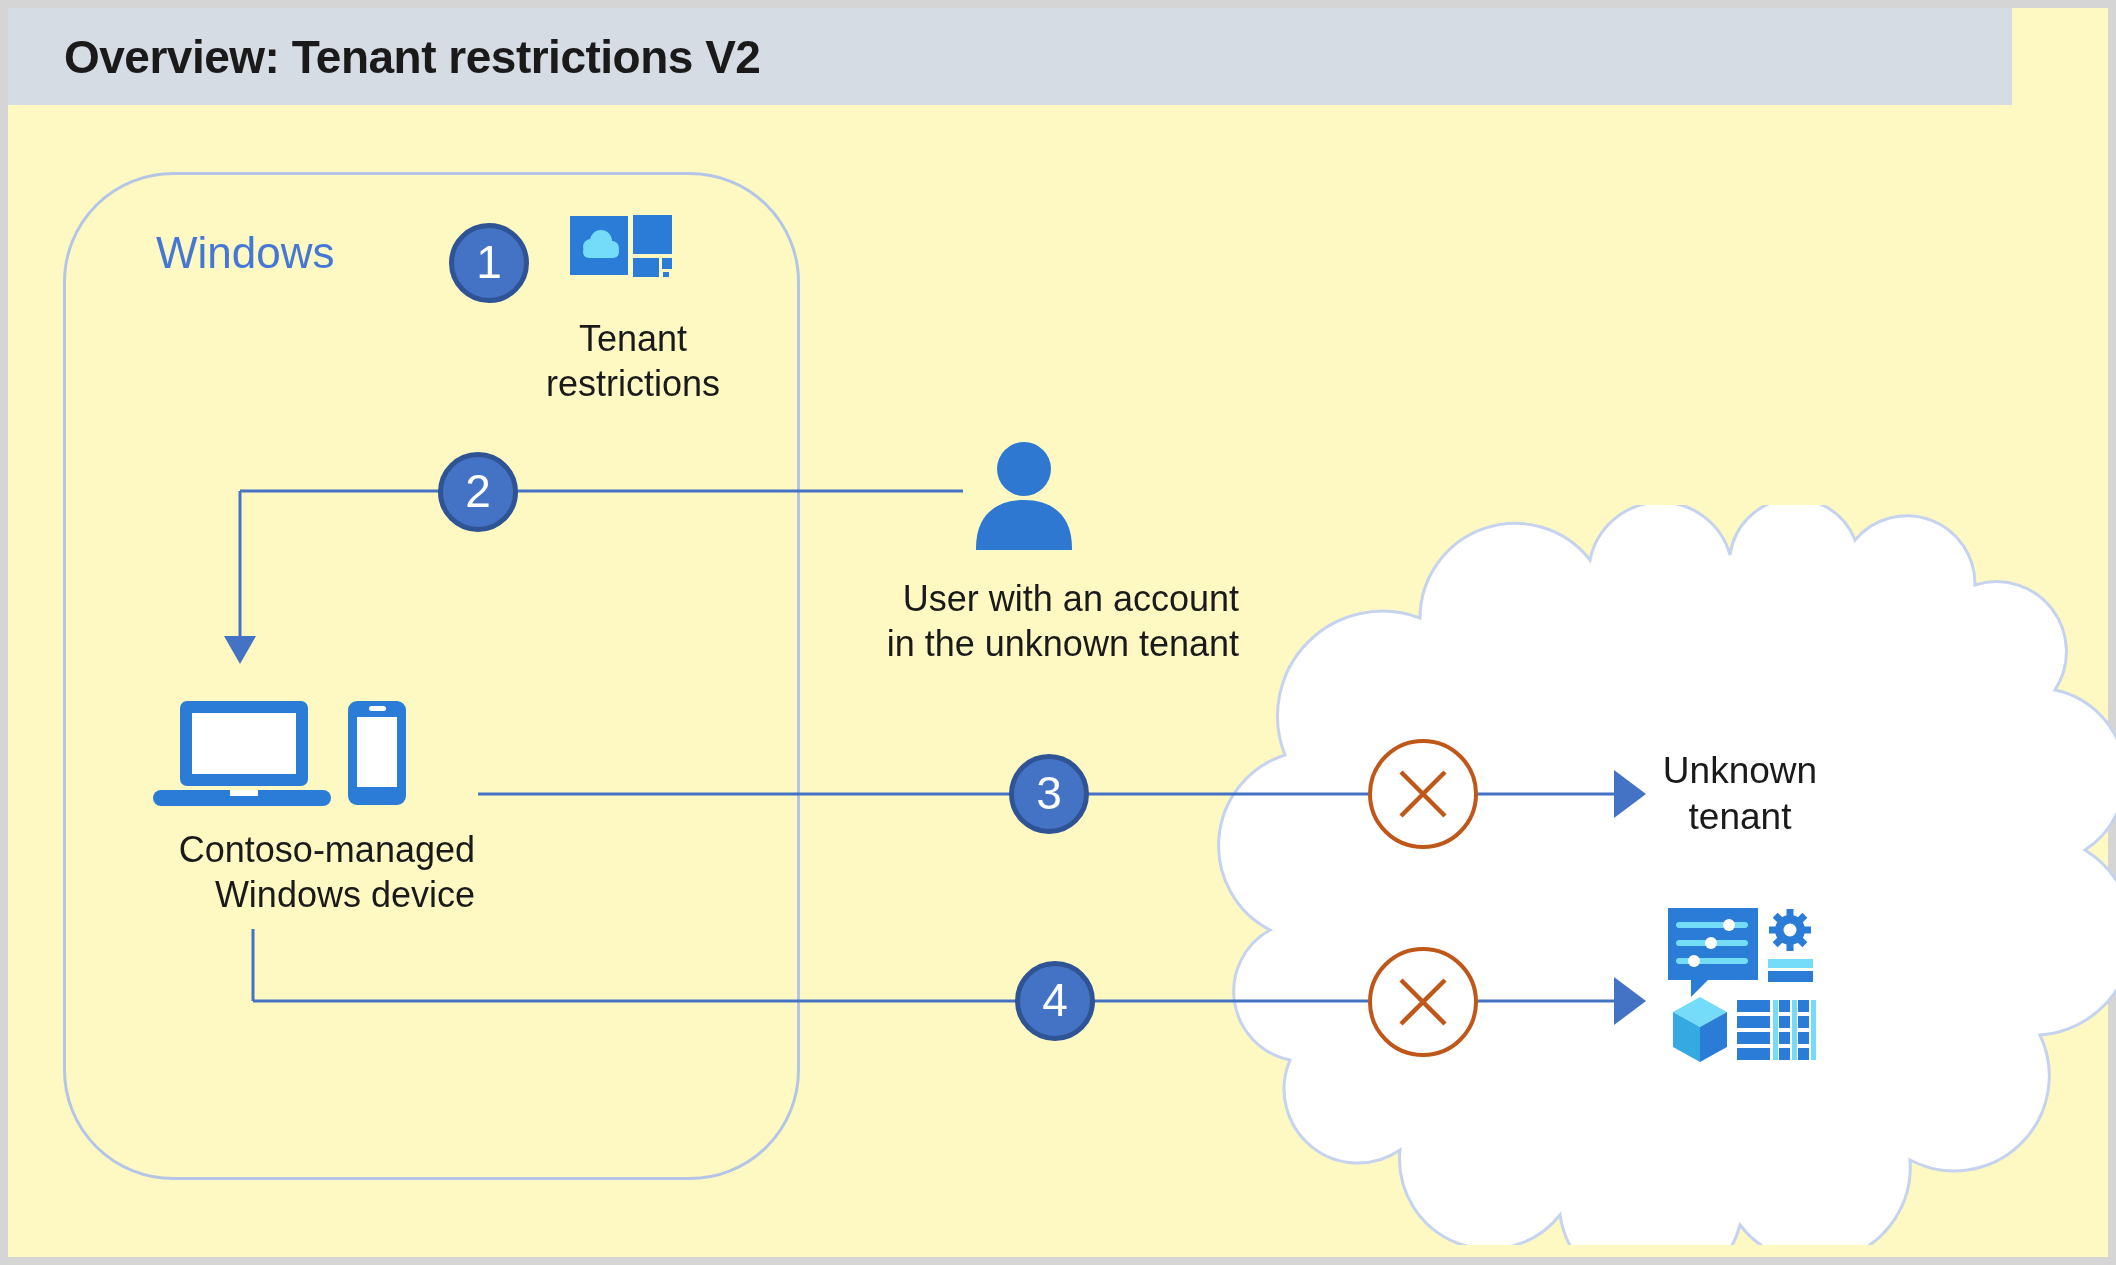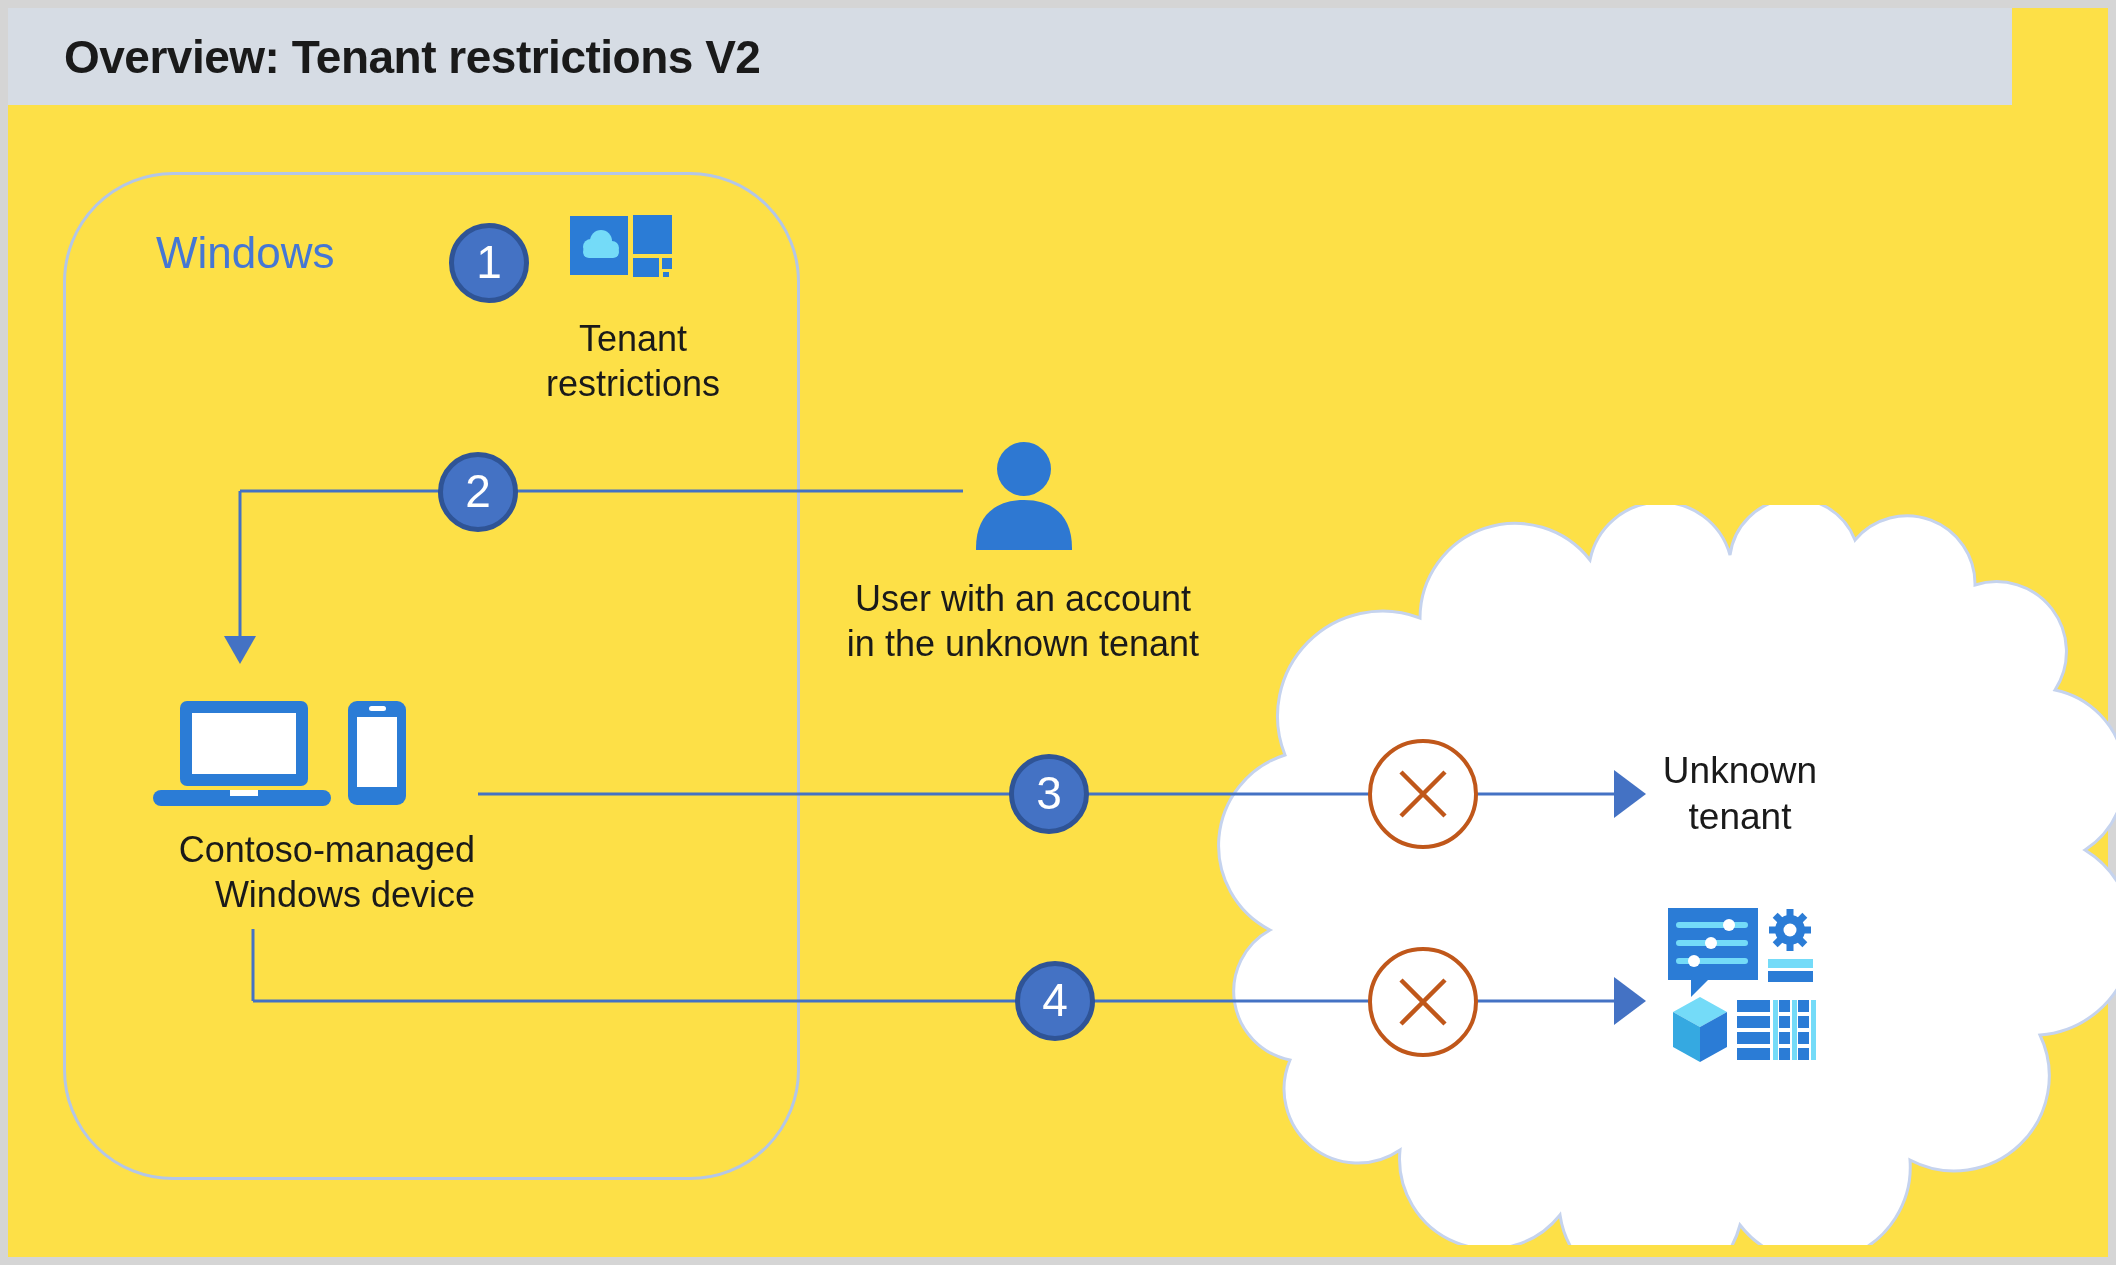--- a/index.html
+++ b/index.html
@@ -1,19 +1,19 @@
 <!DOCTYPE html>
 <html style="--frame-border: #D5D5D5; --header-bg: #D6DCE4; --box-border: #B3C6E7; --line-blue: #4472C4; --badge-fill: #4472C4; --badge-border: #2F5496; --icon-blue: #2B7CD6; --icon-cyan: #74DBF8; --person-blue: #2E78D2; --block-orange: #C0571A; --cloud-border: #C5D3EE; --cube-side: #35A9E1; --contoso-blue: #4577D4; --text-dark: #1A1A1A;"><head>
 <meta charset="utf-8">
 <style>
   html,body{margin:0;padding:0;background:#fff;}
   #canvas{
     position:relative;
     width:2116px;height:1265px;
-    background:#fde047;
+    background:#fef9c3;
     box-shadow: inset 0 0 0 8px var(--frame-border);
     font-family:"Liberation Sans", sans-serif;
     overflow:hidden;
   }
   .abs{position:absolute;}
   #header{
     left:8px;top:8px;width:2004px;height:97px;
     background:var(--header-bg);
     display:flex;align-items:center;
   }
@@ -118,21 +118,21 @@
   </svg>
   <div class="node-label abs" style="left:458px;top:316px;width:350px;">
     <div>Tenant</div>
     <div>restrictions</div>
   </div>
 
   <svg class="abs" style="left:965px;top:435px;" width="118" height="118" viewBox="0 0 118 118">
     <circle class="f-person" cx="59" cy="34" r="27"></circle>
     <path class="f-person" d="M11,115 v-2 c0,-32 19,-48 48,-48 c29,0 48,16 48,48 v2 z"></path>
   </svg>
-  <div class="node-label abs" style="left:807px;top:576px;width:432px;">
+  <div class="node-label abs" style="left:807px;top:576px;width:432px;text-align:right;">
     <div>User with an account</div>
     <div>in the unknown tenant</div>
   </div>
 
   <svg class="abs" style="left:150px;top:696px;" width="260" height="112" viewBox="0 0 260 112">
     <g>
       <rect class="f-blue" x="30" y="5" width="128" height="85" rx="7"></rect>
       <rect class="f-white" x="42" y="17" width="104" height="61"></rect>
       <rect class="f-blue" x="3" y="94" width="178" height="16" rx="8"></rect>
       <rect class="f-white" x="80" y="94" width="28" height="6"></rect>

